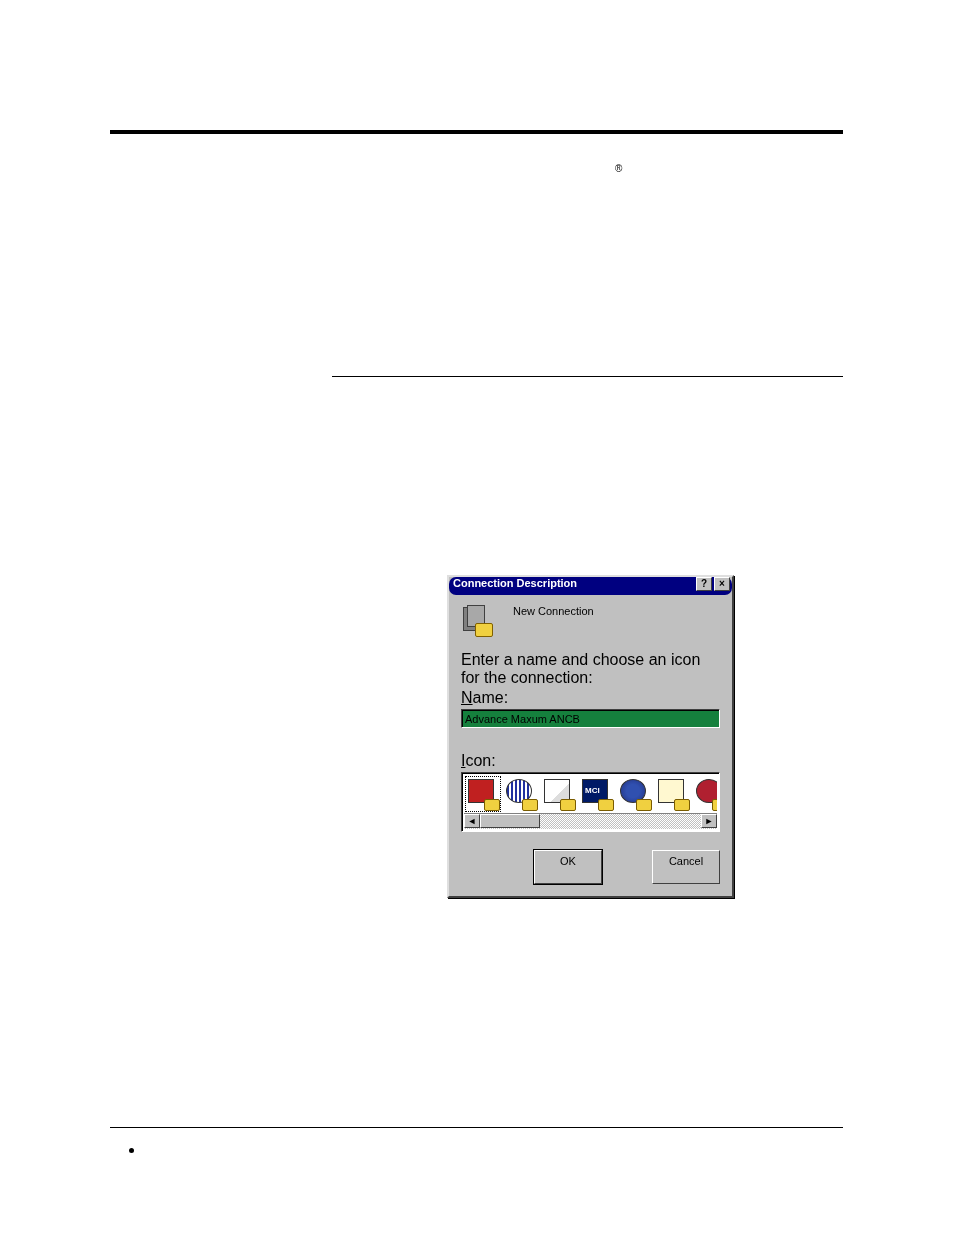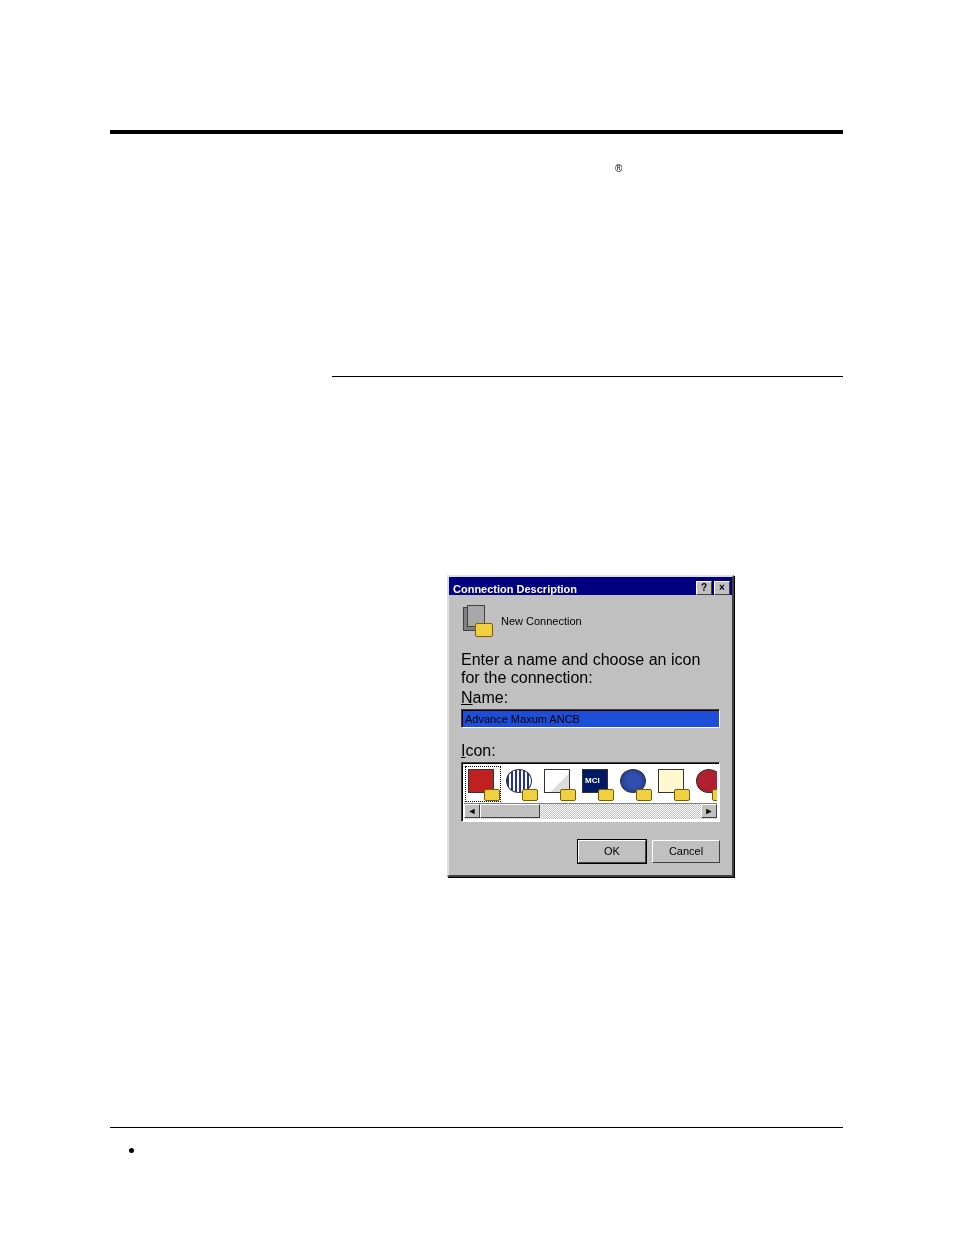--- a/index.html
+++ b/index.html
@@ -40,23 +40,24 @@
     box-shadow: 1px 1px 0 #000;
     font-size: 11px;
     color: #000;
   }
   .titlebar {
     background: linear-gradient(to right, #000080, #1084d0);
     background: #000080;
     color: #fff;
     height: 18px;
     display: flex;
-    align-items: flex-end;
+    align-items: flex-start;
     padding: 0 2px 0 4px;
     font-weight: bold;
+    border-radius: 7px;
   }
   .titlebar-text { flex: 1; font-size: 11px; }
   .titlebar-btn {
     width: 16px; height: 14px;
     background: #c0c0c0;
     border-top: 1px solid #fff;
     border-left: 1px solid #fff;
     border-right: 1px solid #404040;
     border-bottom: 1px solid #404040;
     margin-left: 2px;
@@ -66,22 +67,21 @@
     color: #000;
     text-align: center;
     line-height: 12px;
     cursor: default;
   }
   .dlg-body {
     padding: 10px 12px 8px 12px;
   }
   .newconn-row {
     display: flex;
-    align-items: center;
-    gap: 8px;
+    gap: 20px;
     margin-bottom: 14px;
   }
   .bigicon {
     width: 32px; height: 32px;
     position: relative;
   }
   .bigicon .box {
     position: absolute;
     left: 2px; top: 2px;
     width: 20px; height: 24px;
@@ -104,30 +104,30 @@
     border-radius: 2px;
   }
   .label-sm {
     font-size: 16px;
     margin-bottom: 2px;
   }
   .underline { text-decoration: underline; }
   .text-input {
     width: 100%;
     height: 19px;
-    background: #1d4ed8;
+    background: #15803d;
     border-top: 1px solid #404040;
     border-left: 1px solid #404040;
     border-right: 1px solid #fff;
     border-bottom: 1px solid #fff;
     box-shadow: inset 1px 1px 0 #000;
     padding: 1px 3px;
     font-family: inherit;
     font-size: 11px;
-    margin-bottom: 14px;
+    margin-bottom: 24px;
   }
   .icon-row-wrap {
     background: #fff;
     border-top: 1px solid #404040;
     border-left: 1px solid #404040;
     border-right: 1px solid #fff;
     border-bottom: 1px solid #fff;
     box-shadow: inset 1px 1px 0 #000;
     padding: 2px;
   }
@@ -197,31 +197,32 @@
     margin-left: 0;
   }
   .scroll-left-group { display:flex; }
   .btn-row {
     display: flex;
     justify-content: flex-end;
     gap: 6px;
     padding: 10px 12px 12px 12px;
   }
   .win-btn {
-    width: 68px; height: 23px;
+    width: 68px; height: 34px;
     background: #c0c0c0;
     border-top: 1px solid #fff;
     border-left: 1px solid #fff;
     border-right: 1px solid #404040;
     border-bottom: 1px solid #404040;
     font-family: inherit;
     font-size: 11px;
     text-align: center;
     line-height: 21px;
     cursor: default;
+    margin-left: 44px;
   }
   .win-btn.default {
     box-shadow: 0 0 0 1px #000;
   }
   .footer-rule {
     position: absolute;
     left: 110px;
     top: 1127px;
     width: 733px;
     border-top: 1px solid #000;

